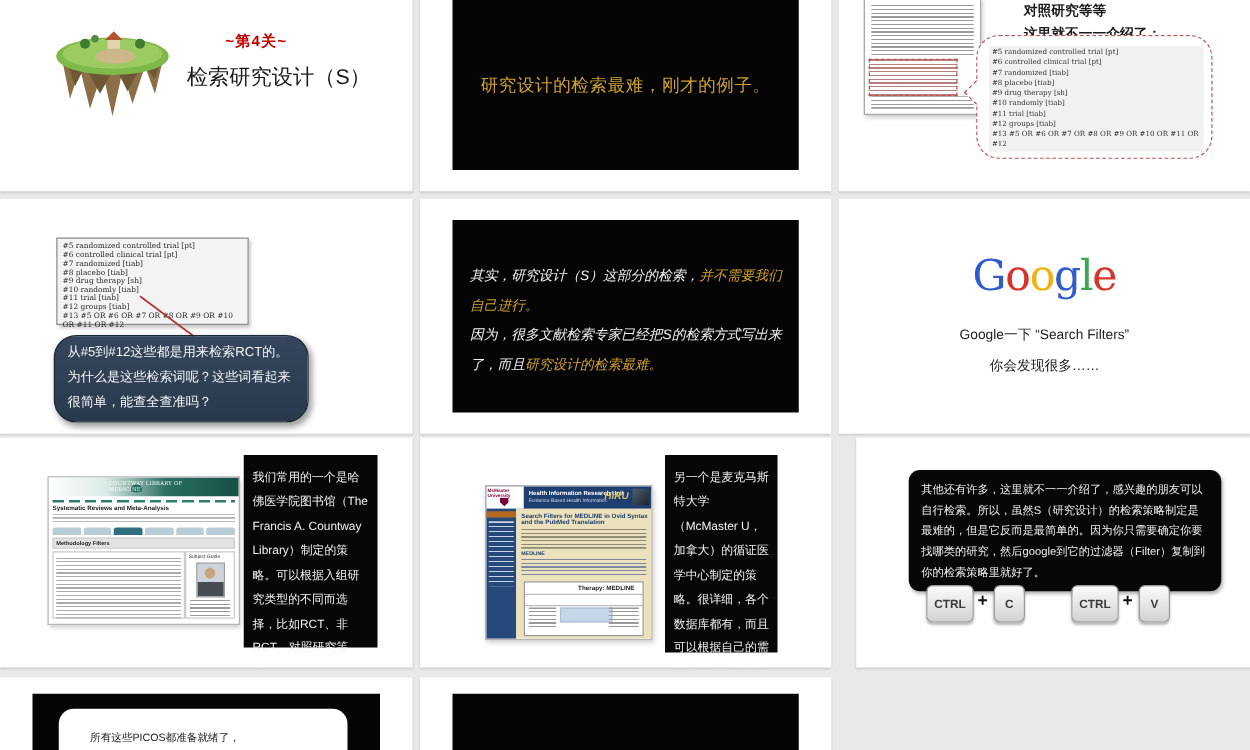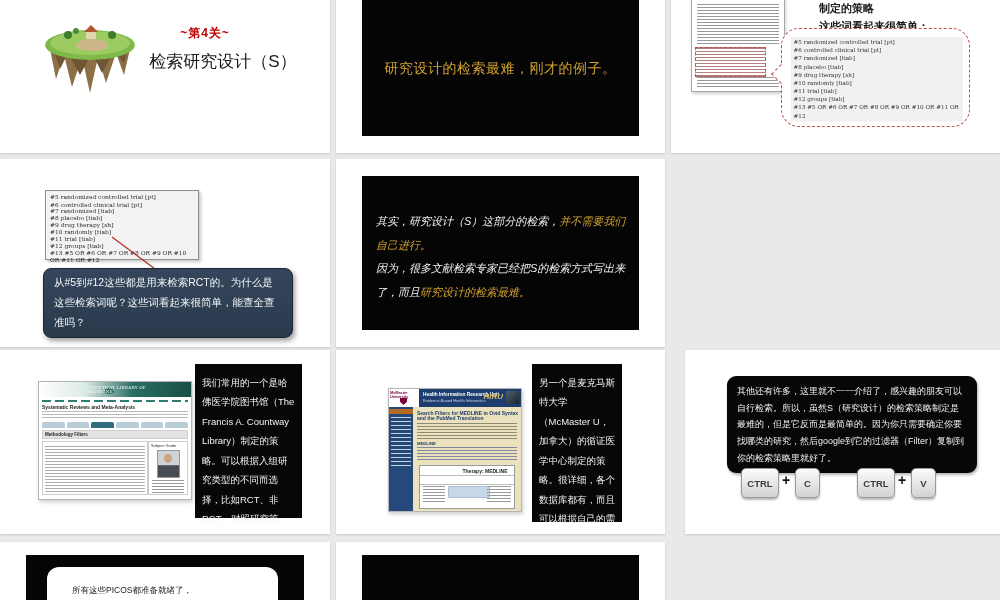--- a/index.html
+++ b/index.html
@@ -47,22 +47,22 @@
       border-left:1.5px dashed #c0504d;border-bottom:1.5px dashed #c0504d;transform:rotate(45deg);}
   .bubble-list{position:absolute;left:9px;top:8px;width:265px;background:#f1f1f1;
       font-family:"DejaVu Serif","Liberation Serif",serif;font-size:9px;line-height:13px;color:#333;
       white-space:pre-line;transform:scale(.63);transform-origin:0 0;padding:2px 4px;}
 
   
   .s4-list{left:45px;top:31px;width:152px;height:68px;background:#f3f3f3;border:1px solid #8f8f8f;
       box-shadow:2px 2px 3px rgba(0,0,0,.22);}
   .s4-list .txt{position:absolute;left:4px;top:3px;width:222px;font-family:"DejaVu Serif","Liberation Serif",serif;
       font-size:9px;line-height:10.5px;color:#2b2b2b;white-space:pre-line;transform:scale(.66);transform-origin:0 0;}
-  .s4-navy{left:43px;top:109px;width:250px;min-height:36px;background:linear-gradient(180deg,#35465c,#2a3a4d);
-      border:1px solid #1c2733;border-radius:8px;box-shadow:2px 3px 5px rgba(0,0,0,.38);
+  .s4-navy{left:43px;top:109px;width:204px;min-height:36px;background:linear-gradient(180deg,#35465c,#2a3a4d);
+      border:1px solid #1c2733;border-radius:18px;box-shadow:2px 3px 5px rgba(0,0,0,.38);
       color:#f4f6f8;font-size:10.5px;line-height:1.9;padding:4px 10px;box-sizing:border-box;}
 
   
   .s5-text{left:14px;right:10px;top:34px;font-size:11px;line-height:2.15;white-space:pre-wrap;}
 
   
   .glogo{left:0;right:0;top:42px;text-align:center;font-family:"DejaVu Serif","Liberation Serif",serif;
       font-size:34px;font-weight:500;letter-spacing:-1px;}
   .s6-cap1{left:0;right:0;top:101px;font-size:11px;color:#222;text-align:center;}
   .s6-cap2{left:0;right:0;top:126px;font-size:11px;color:#222;text-align:center;}
@@ -175,22 +175,22 @@
     <div class="abs s1-title">检索研究设计（S）</div>
   </div>
 
   <div class="card" id="c-r1c2">
     <div class="thumb-black">
       <div class="abs s2-line gold">研究设计的检索最难，刚才的例子。</div>
     </div>
   </div>
 
   <div class="card" id="c-r1c3">
-    <div class="abs s3-t1">制定的策略</div>
-    <div class="abs s3-t2">这些词看起来很简单：</div>
+    <div class="abs s3-t1">对照研究等等</div>
+    <div class="abs s3-t2">这里就不一一介绍了：</div>
     <div class="abs docimg">
       <div class="dlines"></div>
       <div class="redrect"></div>
       <div class="dlines2"></div>
     </div>
     <div class="abs bubble">
       <span class="bubble-tip"></span>
       <div class="bubble-list">#5 randomized controlled trial [pt]
 #6 controlled clinical trial [pt]
 #7 randomized [tiab]
@@ -221,20 +221,25 @@
     <div class="abs s4-navy">从#5到#12这些都是用来检索RCT的。为什么是这些检索词呢？这些词看起来很简单，能查全查准吗？</div>
   </div>
 
   <div class="card" id="c-r2c2">
     <div class="thumb-black">
       <div class="abs s5-text"><span class="seg-white">其实，研究设计（S）这部分的检索，</span><span class="seg-gold">并不需要我们自己进行。</span><span class="seg-white">
 因为，很多文献检索专家已经把S的检索方式写出来了，而且</span><span class="seg-gold">研究设计的检索最难。</span></div>
     </div>
   </div>
 
+  <div class="card" id="c-r2c3">
+    <div class="abs glogo"><span style="color: rgb(47, 91, 204);">G</span><span style="color: rgb(216, 52, 44);">o</span><span style="color: rgb(238, 178, 17);">o</span><span style="color: rgb(47, 91, 204);">g</span><span style="color: rgb(58, 167, 87);">l</span><span style="color: rgb(216, 52, 44);">e</span></div>
+    <div class="abs s6-cap1">Google一下 “Search Filters”</div>
+    <div class="abs s6-cap2">你会发现很多……</div>
+  </div>
 
   <div class="card" id="c-r3c1">
     <div class="abs site" id="cw">
       <div class="cw-head">
         <span class="cw-swoosh"></span>
         <span class="cw-title">COUNTWAY LIBRARY OF MEDICINE</span>
       </div>
       <div class="cw-nav"></div>
       <div class="cw-h1">Systematic Reviews and Meta-Analysis</div>
       <div class="cw-sub"></div>

